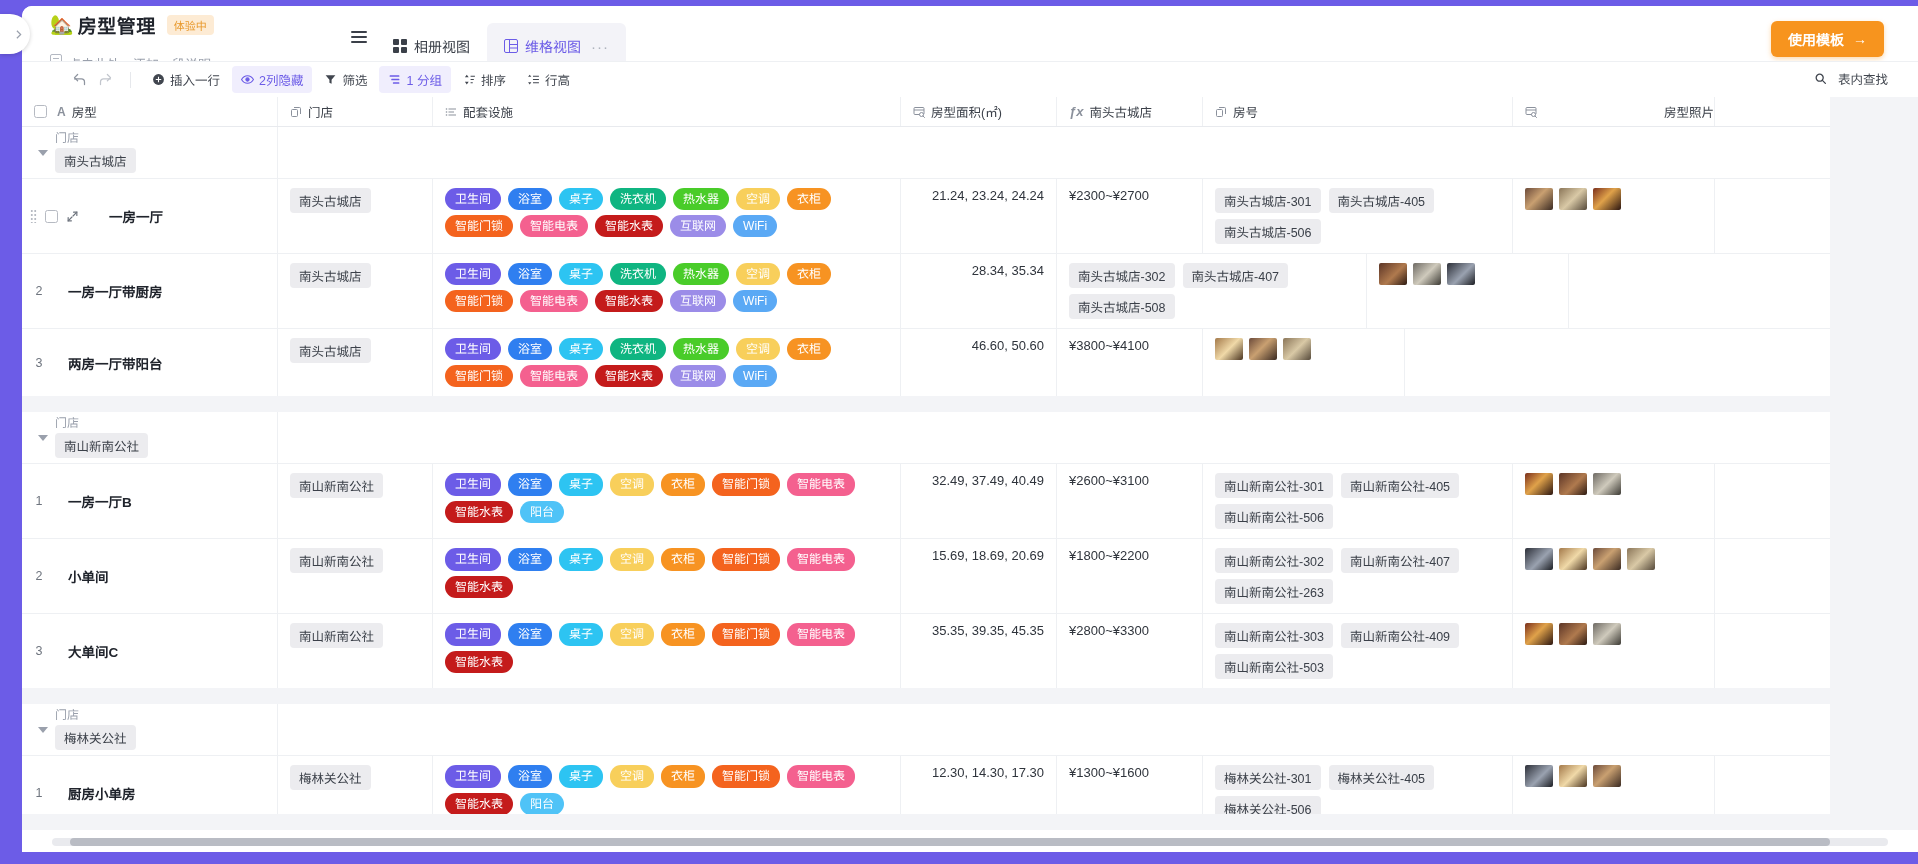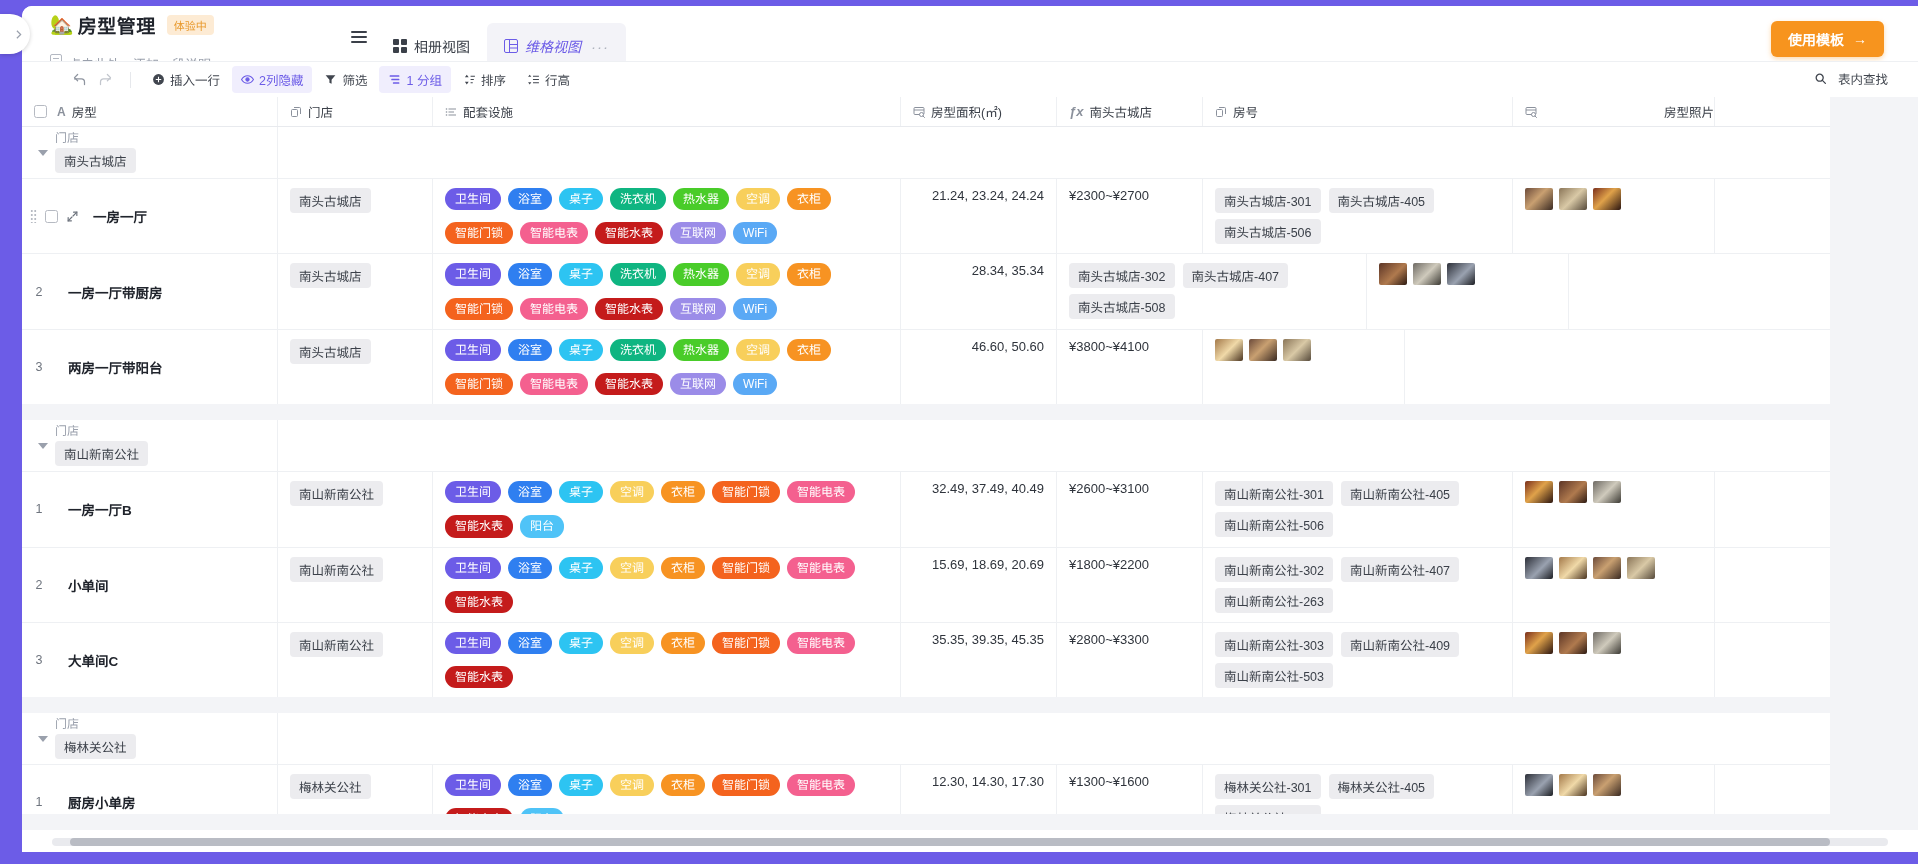--- a/index.html
+++ b/index.html
@@ -82,21 +82,21 @@
   }
   .hamburger span { display:block; width:16px; height:2px; background:#3b4049; border-radius:1px;
       box-shadow: 0 -5px 0 #3b4049, 0 5px 0 #3b4049; }
   .view-tab {
     display: flex; align-items: center; gap: 7px;
     height: 46px; padding: 0 17px;
     font-size: 14px; color: #3b4049; cursor: pointer;
     border-radius: 6px 6px 0 0;
     position: relative; top: 9px;
   }
-  .view-tab.active { background: #f3f3f8; color: #6c5ce7; font-style: italic; }
+  .view-tab.active { background: #f3f3f8; color: #6c5ce7; }
   .tab-dots { color:#aeb3bd; font-size:15px; letter-spacing:1px; margin-left:3px; }
   
   .ico-album { width:14px;height:14px;display:grid;grid-template-columns:1fr 1fr;grid-template-rows:1fr 1fr;gap:2px;}
   .ico-album i{ display:block;background:#3b4049;border-radius:1px;}
   .ico-grid { width:14px;height:14px;border:1.6px solid #6c5ce7;border-radius:2px;position:relative;}
   .ico-grid::before{content:"";position:absolute;left:3.5px;top:0;bottom:0;width:1.4px;background:#6c5ce7;}
   .ico-grid::after{content:"";position:absolute;left:3.5px;right:0;top:4px;height:1.4px;background:#6c5ce7;
      box-shadow:0 3.5px 0 #6c5ce7;}
 
   .use-template-btn {
@@ -214,21 +214,21 @@
   .chk {
     width: 13px; height: 13px; border:1.4px solid #b6bac2; border-radius:2.5px; flex:0 0 auto;
   }
   .expand-ico { width:13px;height:13px;flex:0 0 auto;color:#6e747e;display:inline-flex;}
   .room-name { font-weight: 700; font-size: 13.5px; color:#20242c; }
 
   .store-chip {
     background:#ececef; color:#3b4049; font-size:12.5px;
     padding: 3px 9px; border-radius: 4px;
   }
-  .tags { display:flex; flex-wrap:wrap; gap:12px 7px; }
+  .tags { display:flex; flex-wrap:wrap; gap:5px 7px; }
   .tag {
     color:#fff; font-size:12px; padding: 3px 10px; border-radius: 11px;
     white-space: nowrap; line-height: 1.35;
   }
   .cell.c-area, .cell.c-price { justify-content: flex-end; }
   .cell.c-area { justify-content: flex-end; }
   .num { text-align:right; font-size:13px; color:#2f343c; }
   .price { font-size:13px; color:#2f343c; }
   .cell.c-price { justify-content: flex-start; }
   .nos { display:flex; flex-wrap:wrap; gap:6px 8px; }
@@ -468,21 +468,21 @@
                 <span class="drag-dots"></span>
                 <span class="chk"></span>
                 <span class="expand-ico">
                   <svg width="13" height="13" viewBox="0 0 24 24" fill="none" stroke="#6e747e" stroke-width="2.2" stroke-linecap="round">
                     <polyline points="14 4 20 4 20 10"></polyline>
                     <polyline points="10 20 4 20 4 14"></polyline>
                     <line x1="20" y1="4" x2="13" y2="11"></line>
                     <line x1="4" y1="20" x2="11" y2="13"></line>
                   </svg>
                 </span>
-                <span class="room-name" style="margin-left: 6px;">一房一厅</span>
+                <span class="room-name" style="margin-left: 22px;">一房一厅</span>
               </div>
               <div class="cell c-store">
                 <span class="store-chip">南头古城店</span>
               </div>
               <div class="cell c-fac">
                 <div class="tags">
                   <span class="tag" style="background: rgb(108, 92, 231);">卫生间</span>
                   <span class="tag" style="background: rgb(47, 127, 240);">浴室</span>
                   <span class="tag" style="background: rgb(45, 196, 242);">桌子</span>
                   <span class="tag" style="background: rgb(15, 181, 129);">洗衣机</span>

